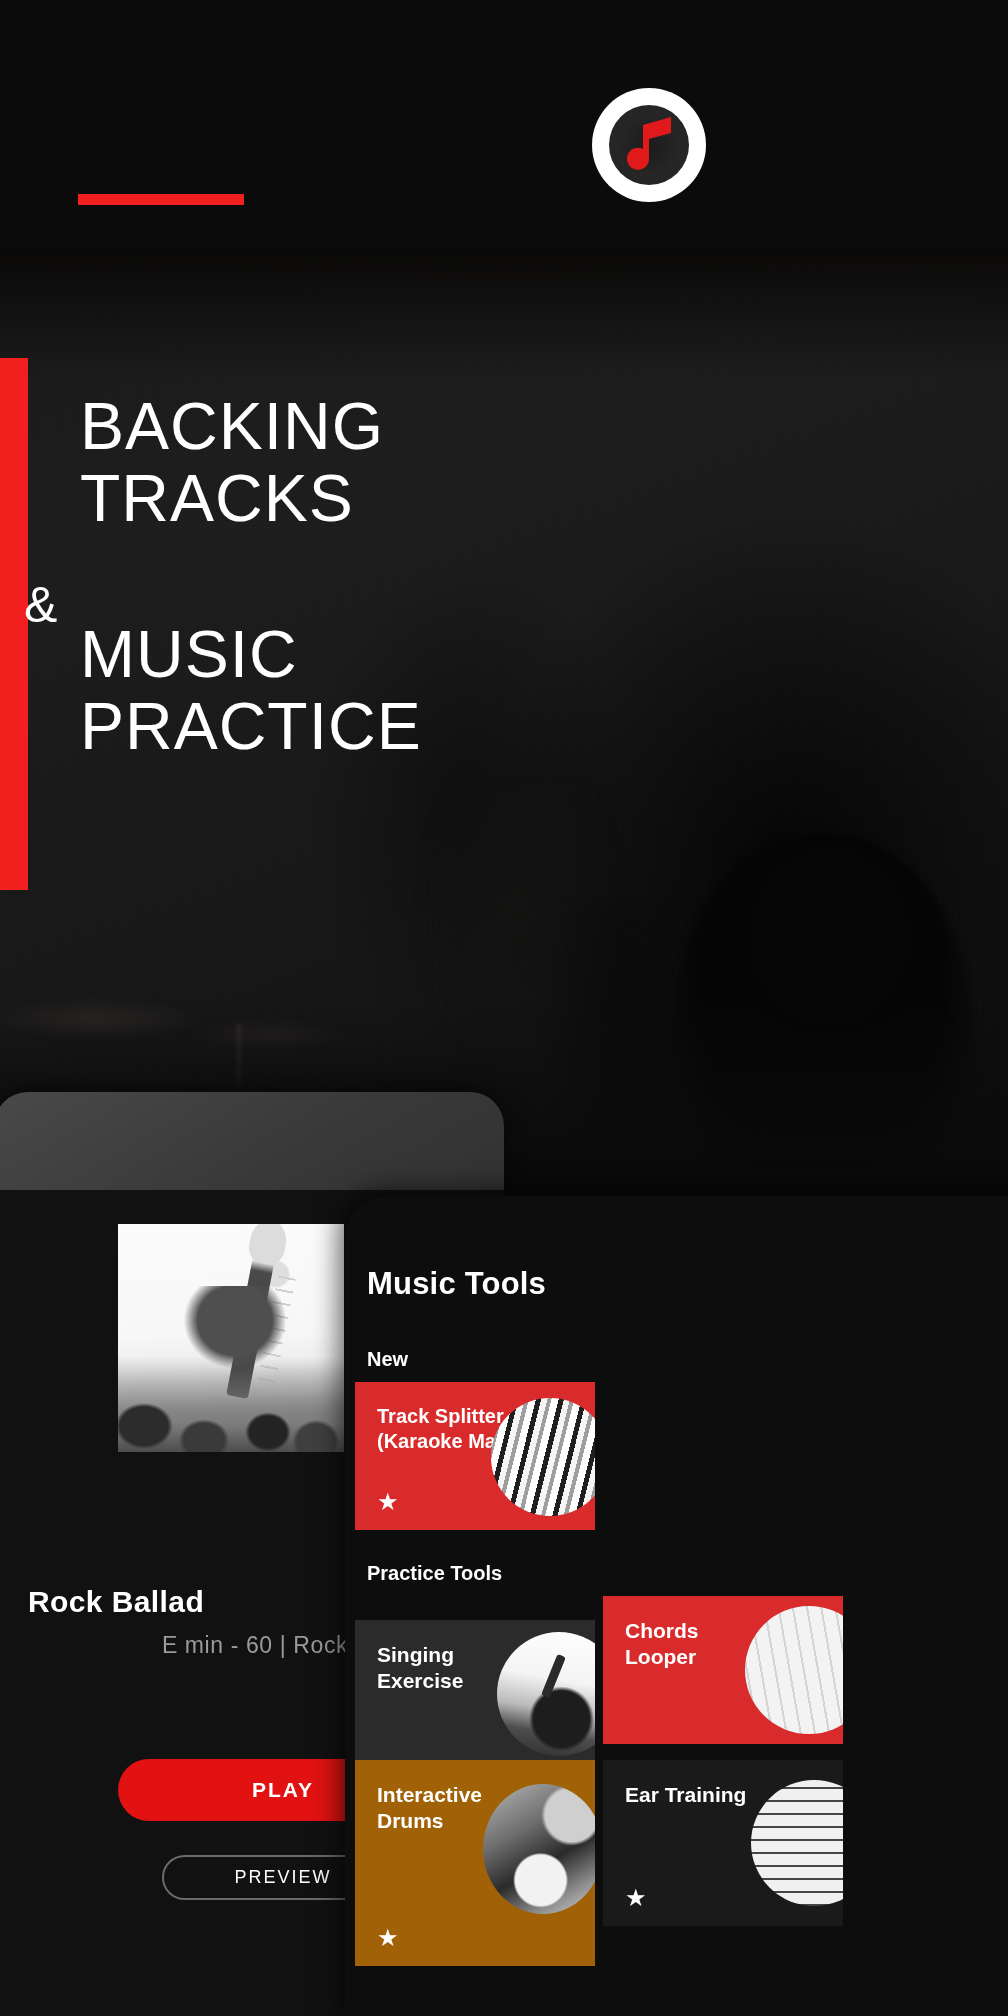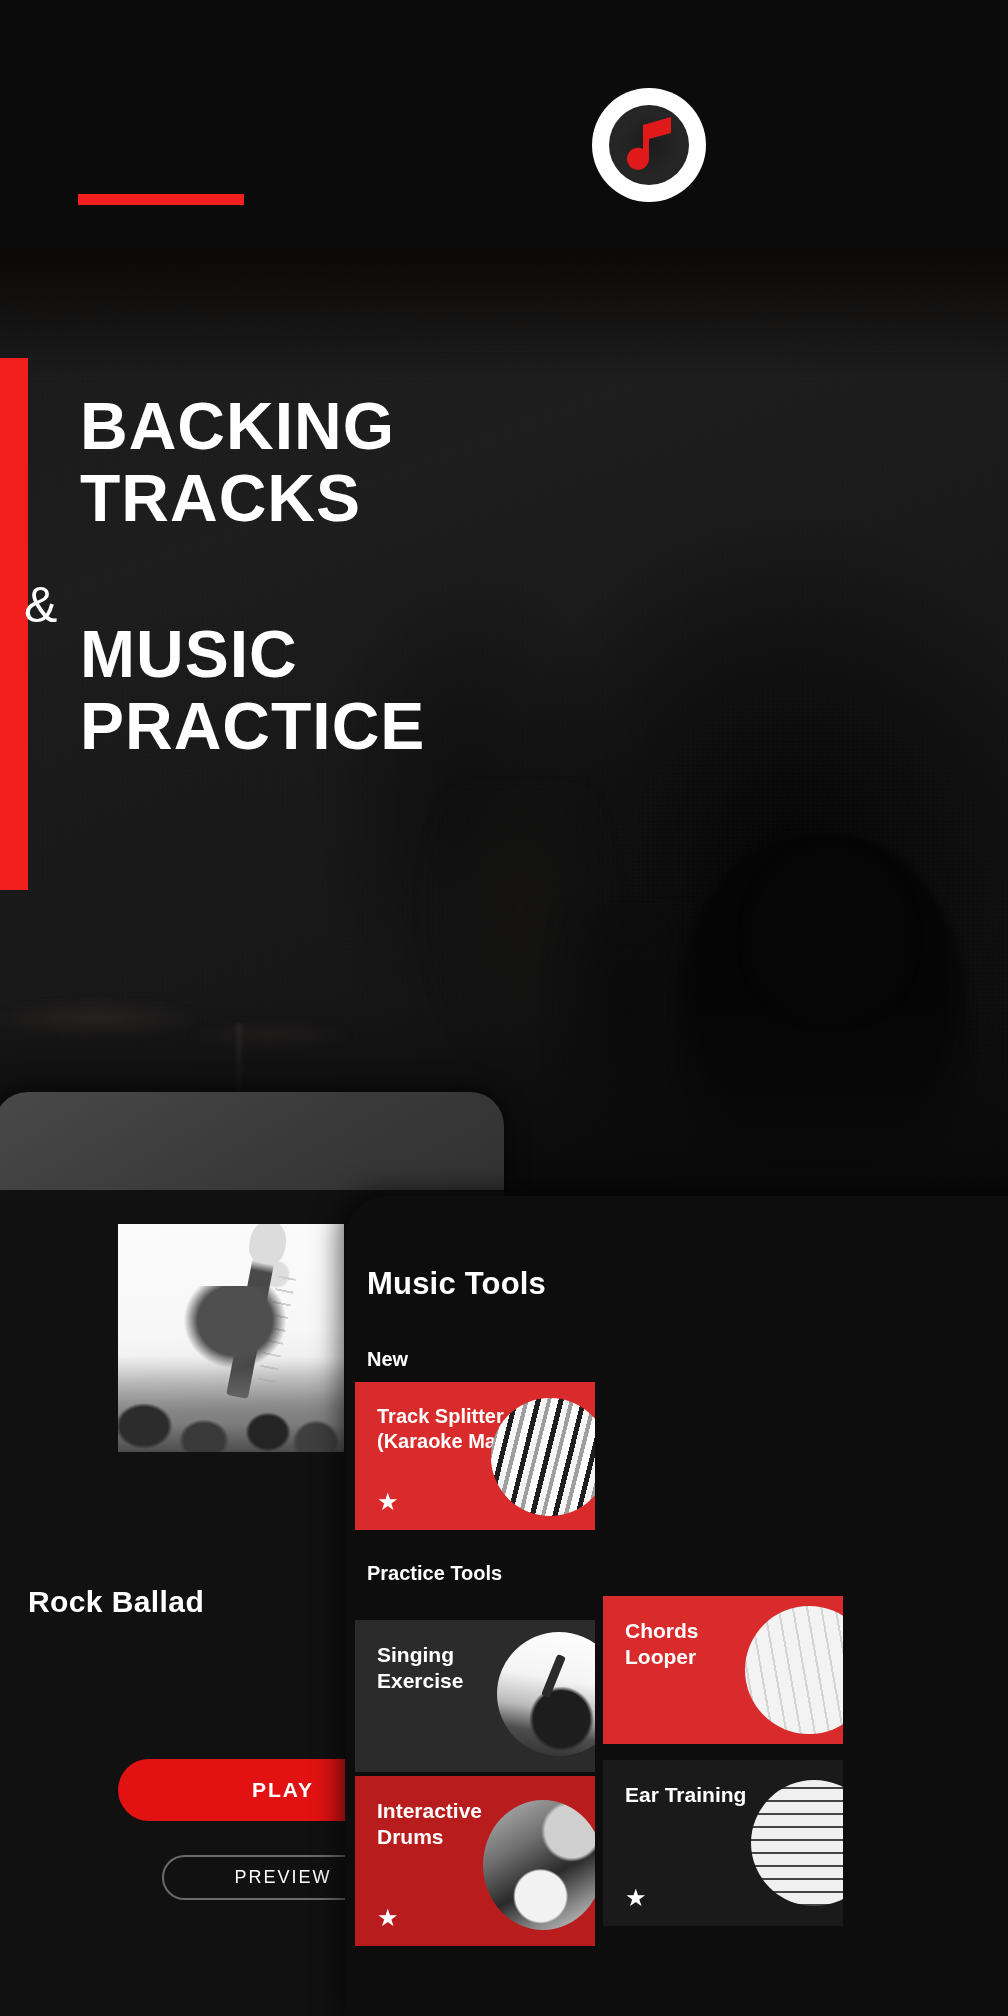--- a/index.html
+++ b/index.html
@@ -108,21 +108,21 @@
   }
   .logo-note { position:absolute; left:17px; top:17px; width:80px; height:80px; }
 
   
   .red-bar {
     position:absolute; left:0px; top:358px; width:28px; height:532px;
     background:#f21f1f;
   }
   .headline { position:absolute; left:80px; top:390px; width:600px; }
   .h-line {
-    color:#ffffff; font-size:66px; font-weight:700;
+    color:#ffffff; font-size:66px; font-weight:400;
     letter-spacing:1px; line-height:72px; white-space:nowrap;
   }
   .amp {
     position:absolute; left:24px; top:580px;
     color:#ffffff; font-size:50px; font-weight:400; line-height:1;
   }
   .headline-2 { position:absolute; left:80px; top:618px; width:620px; }
 
   
   .device {
@@ -281,23 +281,22 @@
     right:-30px; top:10px; width:128px; height:128px;
     background:
       repeating-linear-gradient(80deg, #f3f3f3 0 12px, #d4d4d4 12px 14px),
       repeating-linear-gradient(80deg, rgba(25,25,25,.92) 0 6px, rgba(0,0,0,0) 6px 26px),
       #e8e8e8;
     filter:grayscale(1);
   }
 
   
   .card-drums {
-    left:10px; top:564px; width:240px; height:170px;
-    background:#b91c1c;
-    margin-top:16px;
+    left:10px; top:564px; width:240px; height:206px;
+    background:#a16207;
   }
   .card-drums .c-title { width:150px; }
   .thumb-drums {
     right:-8px; top:24px; width:120px; height:130px;
     background:
       radial-gradient(circle at 48% 74%, #f2f2f2 0 22%, rgba(0,0,0,0) 24%),
       radial-gradient(circle at 74% 24%, #cfcfcf 0 20%, rgba(0,0,0,0) 23%),
       linear-gradient(150deg, #b9b9b9 0%, #6e6e6e 34%, #2a2a2a 58%, #8e8e8e 80%, #dcdcdc 100%);
     filter:grayscale(1);
   }
@@ -362,20 +361,21 @@
 
   <div class="track-art">
     <div class="guitar-neck"></div>
     <div class="guitar-head"></div>
     <div class="guitar-frets"></div>
     <div class="crowd-figure"></div>
     <div class="crowd"></div>
   </div>
 
   <div class="track-title">Rock Ballad</div>
+  <div class="track-meta">E min - 60  |  Rock</div>
 
   <button class="btn-play">PLAY</button>
   <button class="btn-preview">PREVIEW</button>
 
   <div class="tools-panel">
 
     <div class="tools-title">Music Tools</div>
 
     <div class="section-label sec-new">New</div>
 

